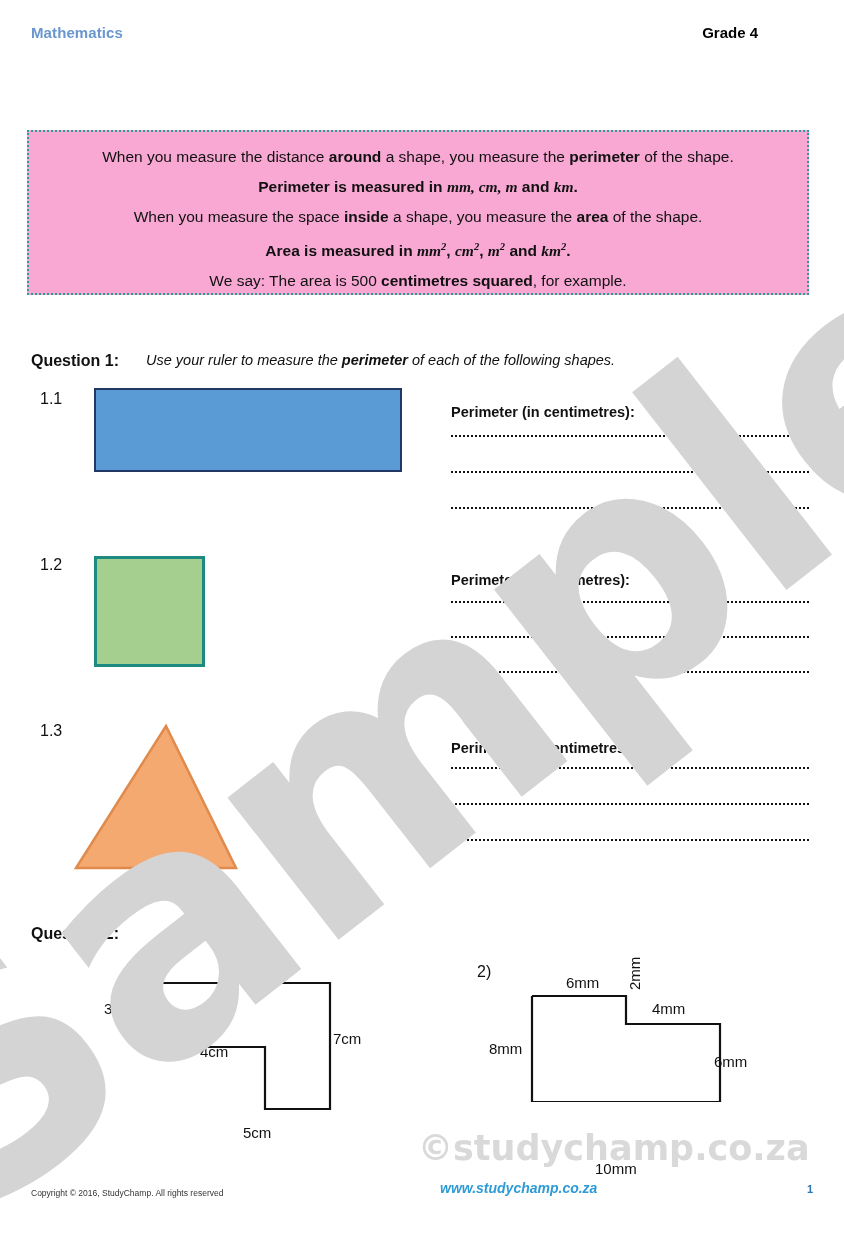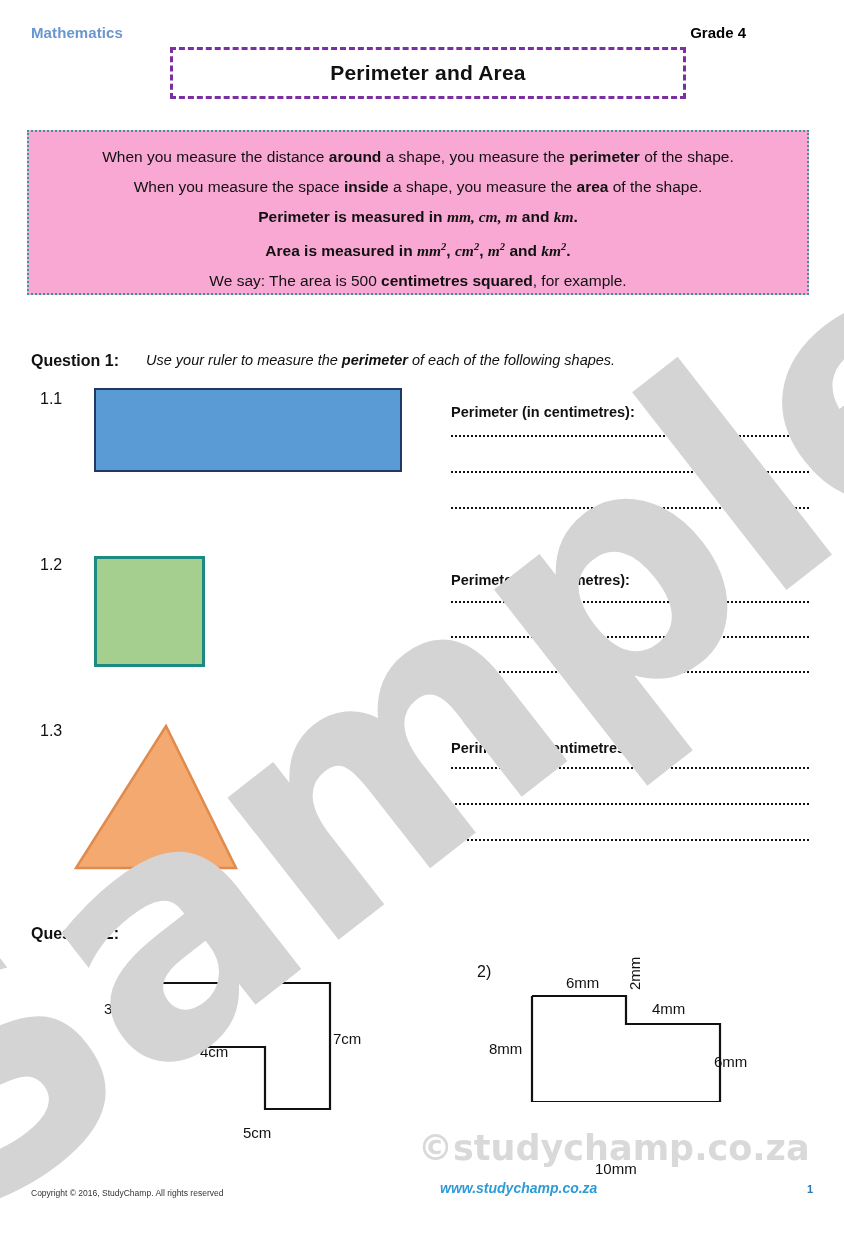--- a/index.html
+++ b/index.html
@@ -5,21 +5,21 @@
   html,body{margin:0;padding:0;}
   body{
     width:844px;height:1236px;position:relative;overflow:hidden;
     background:#ffffff;
     font-family:"Liberation Sans", sans-serif;
     color:#1a1a1a;
   }
   .page{position:absolute;inset:0;}
 
   
-  .hdr{position:absolute;left:0;top:24px;width:777px;height:28px;}
+  .hdr{position:absolute;left:0;top:24px;width:777px;height:28px;padding-left:12px;}
   .hdr .subject{position:absolute;left:31px;top:0;font-size:15px;font-weight:bold;color:#6a96cf;letter-spacing:.1px;}
   .hdr .grade{position:absolute;right:31px;top:0;font-size:15px;font-weight:bold;color:#000000;}
 
   
   .title-box{
     position:absolute;left:170px;top:47px;width:516px;height:52px;
     border:3px dashed #7b2fa0;
     display:flex;align-items:center;justify-content:center;
     box-sizing:border-box;background:#fff;
   }
@@ -94,28 +94,25 @@
 </head>
 <body>
 
 <div class="page">
 
   <div class="hdr">
     <span class="subject">Mathematics</span>
     <span class="grade">Grade 4</span>
   </div>
 
-  <div class="title-box">
-    <span class="title">Perimeter and Area</span>
-  </div>
 
   <div class="info-box">
     <div class="line l1"><span>When you measure the distance </span><b>around</b><span> a shape, you measure the </span><b>perimeter</b><span> of the shape.</span></div>
+    <div class="line l2"><span>Perimeter is measured in </span><i class="mathit">mm, cm, m</i><span> and </span><i class="mathit">km</i><span>.</span></div>
     <div class="line l3"><span>When you measure the space </span><b>inside</b><span> a shape, you measure the </span><b>area</b><span> of the shape.</span></div>
-    <div class="line l2"><span>Perimeter is measured in </span><i class="mathit">mm, cm, m</i><span> and </span><i class="mathit">km</i><span>.</span></div>
     <div class="line l4"><span>Area is measured in </span><i class="mathit"><span>mm</span><sup>2</sup></i><span>, </span><i class="mathit"><span>cm</span><sup>2</sup></i><span>, </span><i class="mathit"><span>m</span><sup>2</sup></i><span> and </span><i class="mathit"><span>km</span><sup>2</sup></i><span>.</span></div>
     <div class="line l5"><span>We say: The area is 500 </span><b>centimetres squared</b><span>, for example.</span></div>
   </div>
 
   <span class="q-label" style="left:31px;top:352px;">Question 1:</span>
   <span class="q-text" style="left:146px;top:352px;"><span>Use your ruler to measure the </span><b>perimeter</b><span> of each of the following shapes.</span></span>
 
   <span class="item-num" style="left:40px;top:390px;">1.1</span>
   <div class="shape-rect" style="left:94px;top:388px;width:308px;height:84px;"></div>
   <span class="ans-head" style="left:451px;top:390px;">Perimeter (in centimetres):</span>

